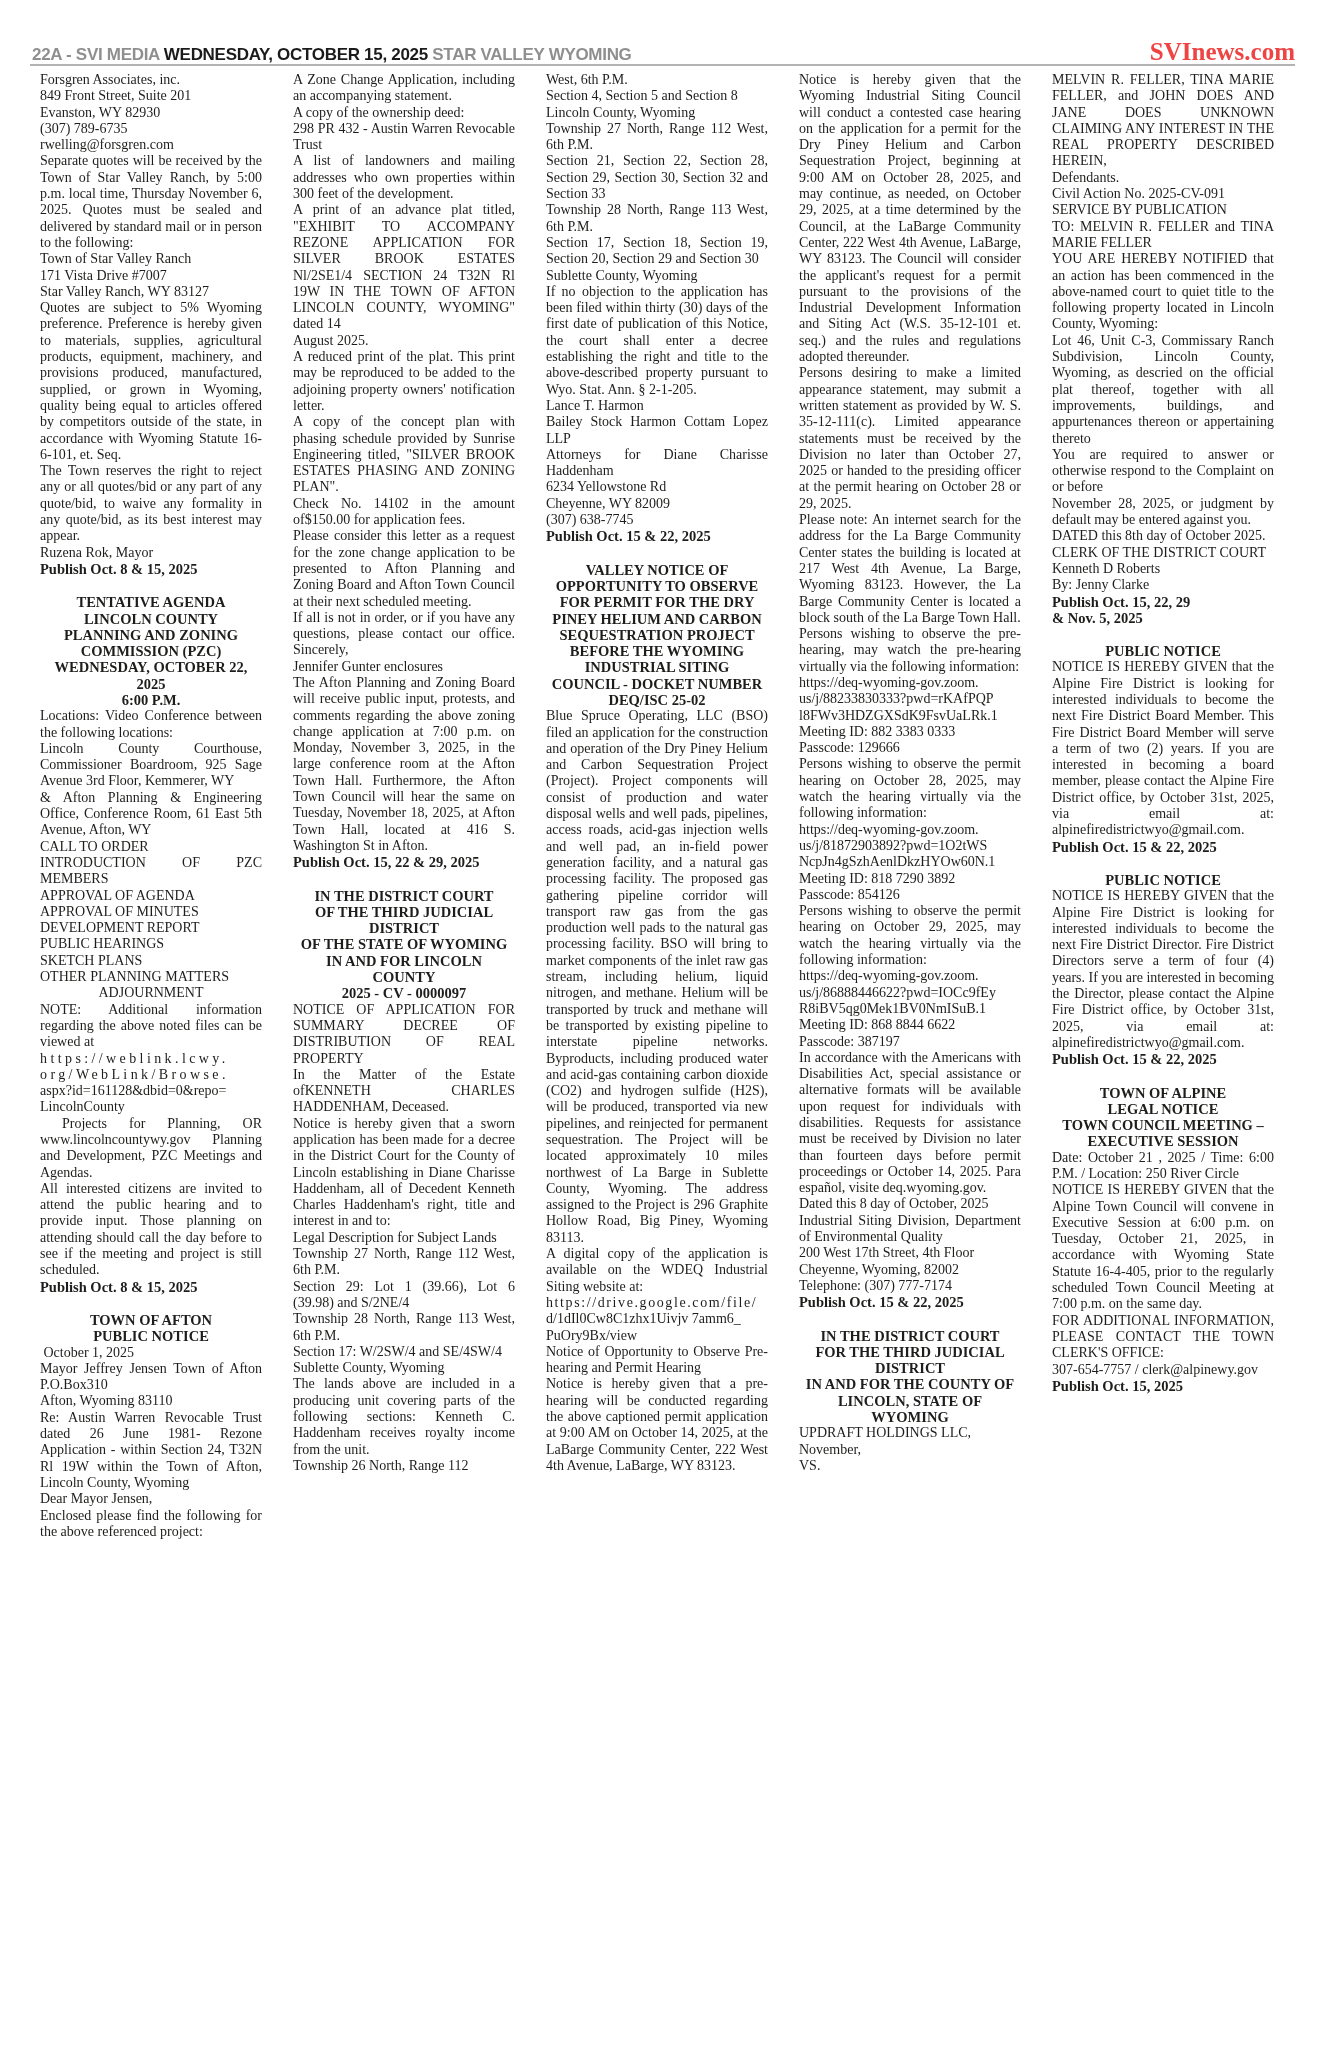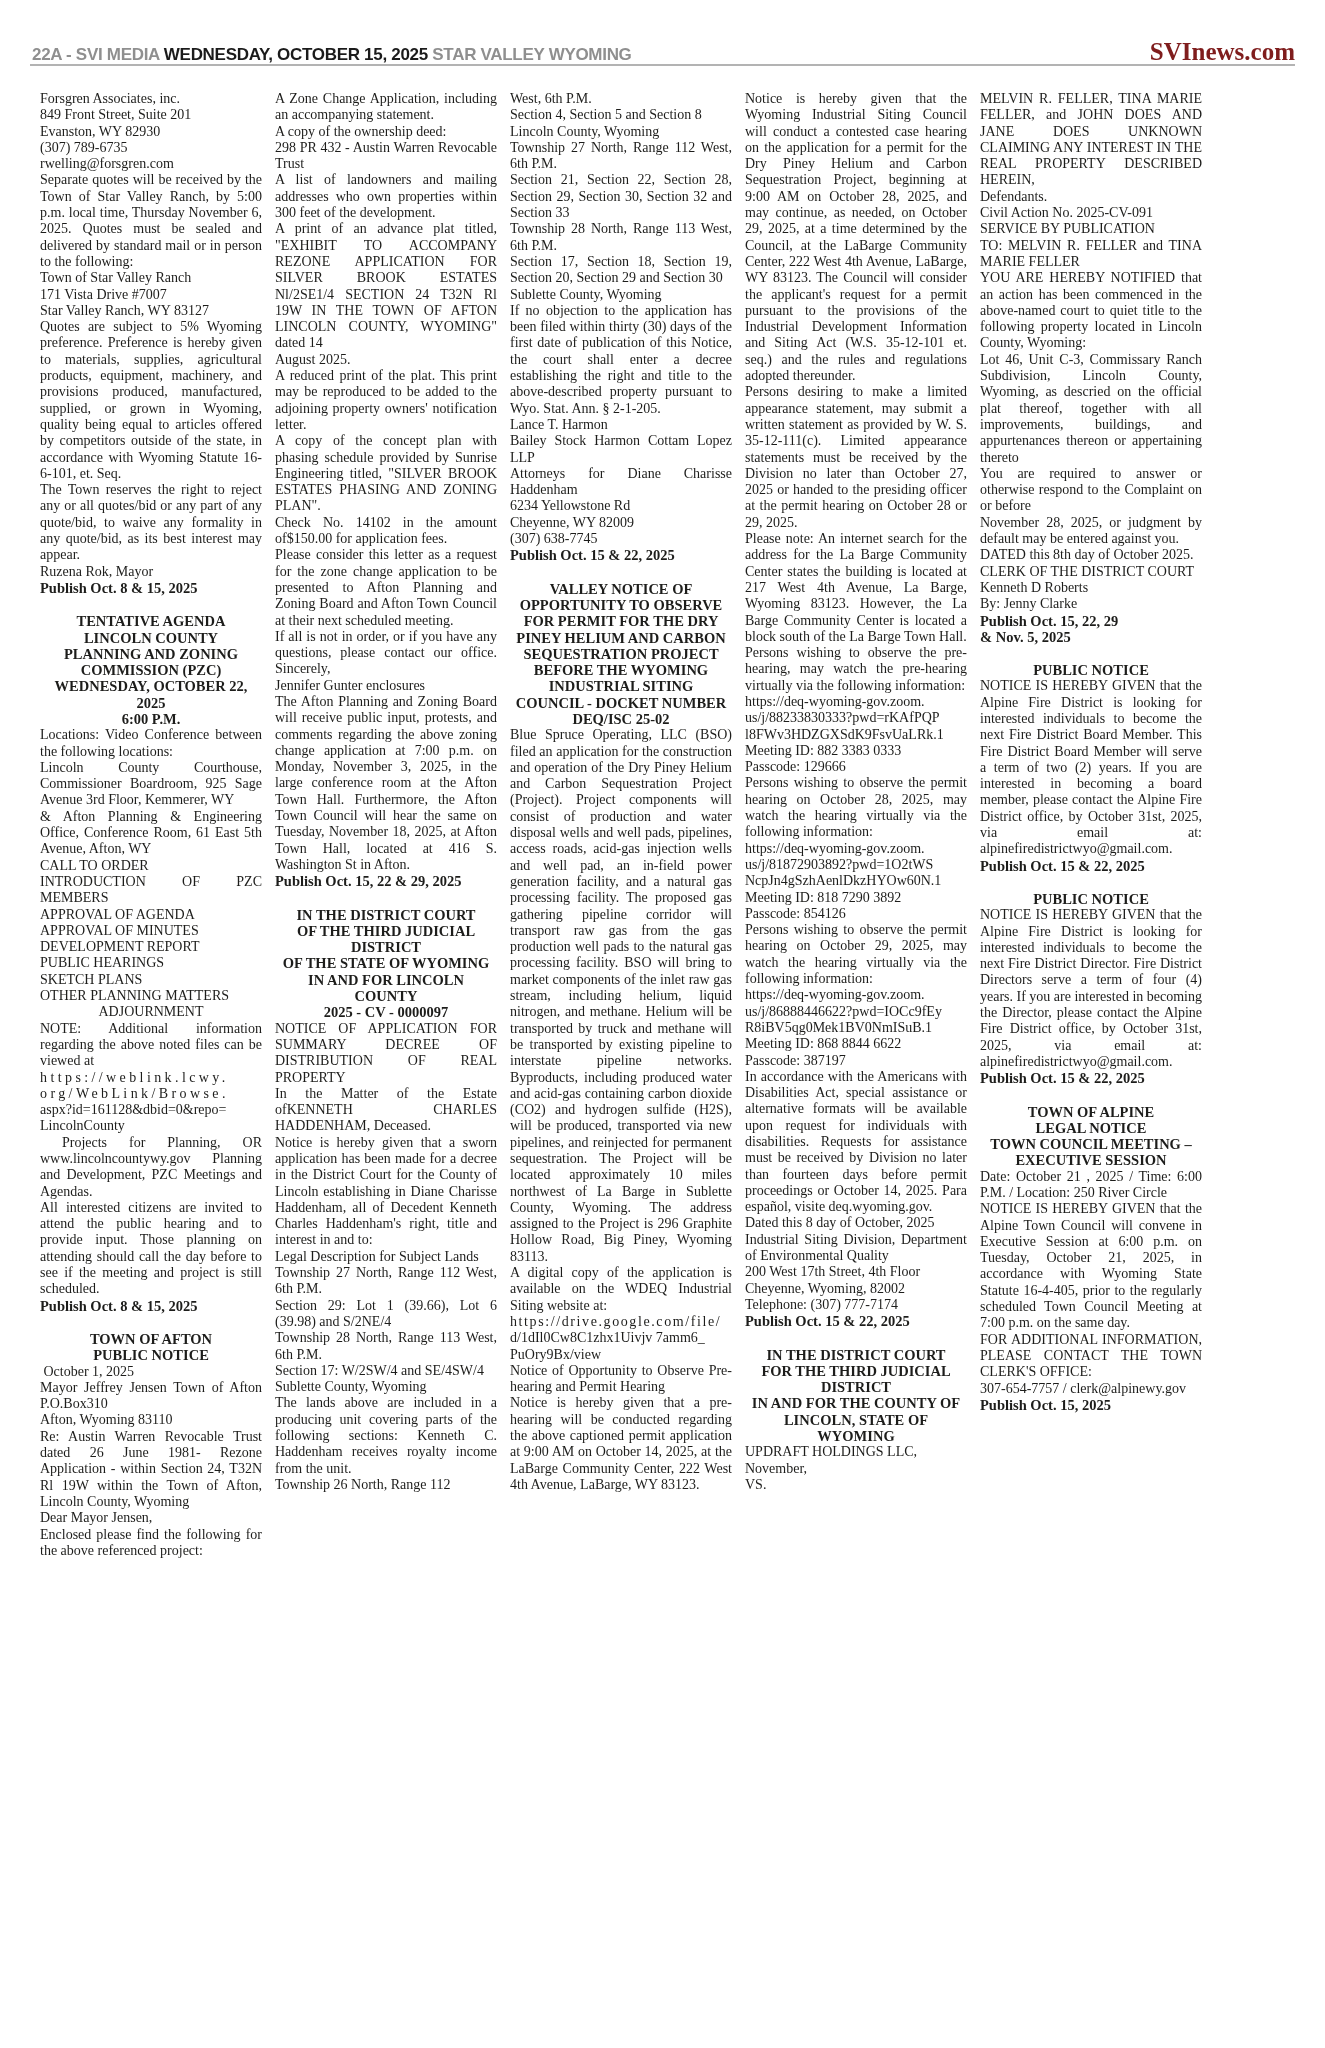--- a/index.html
+++ b/index.html
@@ -11,28 +11,28 @@
     position:absolute;top:38px;left:32px;right:30px;height:26px;
     display:flex;justify-content:space-between;align-items:baseline;
   }
   .mast-left{
     font-family:"Liberation Sans", sans-serif;font-weight:bold;
     font-size:17px;letter-spacing:-0.3px;color:#8f8f8f;white-space:nowrap;
   }
   .mast-left .dark{color:#1b1b1b;}
   .mast-site{
     font-family:"Liberation Serif", serif;font-weight:bold;
-    font-size:25px;color:#7f1d1d;white-space:nowrap;
+    font-size:25px;color:#ef4444;white-space:nowrap;
   }
   .mast-rule{
     position:absolute;top:64px;left:30px;right:30px;height:0;
     border-top:2px solid #b3b3b3;
   }
   .cols{
-    position:absolute;top:91px;left:40px;display:flex;gap:13px;
+    position:absolute;top:72px;left:40px;display:flex;gap:31px;
   }
   .col{
     width:222px;height:1958px;overflow:hidden;
     font-size:14px;line-height:16.3px;text-align:justify;
   }
   .col > div{margin:0;padding:0;}
   .b-p{text-align:justify;}
   .b-h{font-weight:bold;text-align:center;font-size:14.5px;}
   .b-c{text-align:center;}
   .b-pub{font-weight:bold;text-align:left;font-size:14.5px;}

